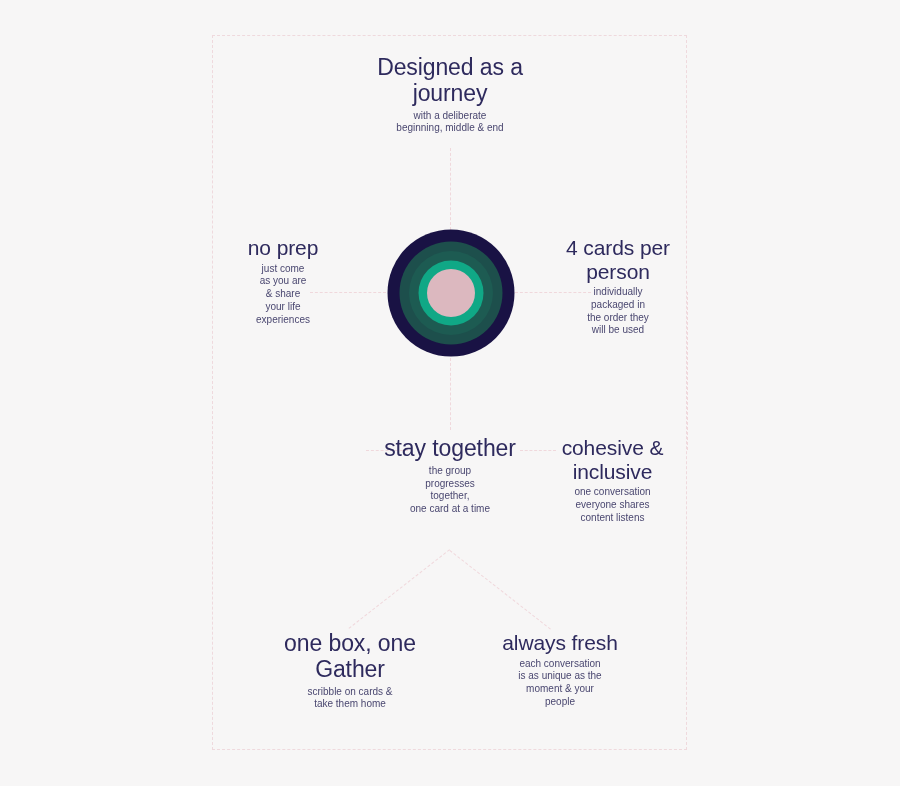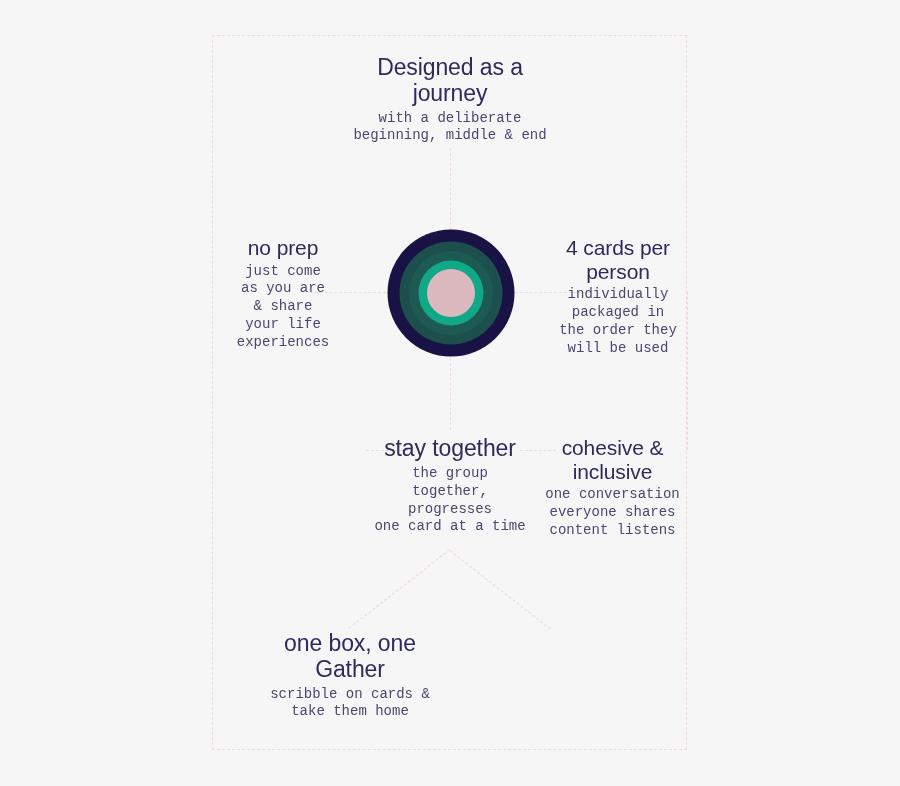--- a/index.html
+++ b/index.html
@@ -60,26 +60,25 @@
     font-weight: 400;
     color: #2e2a5d;
     letter-spacing: -0.1px;
     margin: 0 0 3px 0;
     line-height: 1.12;
   }
   .node .head.big {
     font-size: 23px;
   }
   .node .sub {
-    font-size: 14px;
+    font-size: 10px;
     font-weight: 400;
     color: #4a4770;
     line-height: 1.28;
     margin: 0;
-    font-family: Liberation Mono, monospace;
   }
   .node .sub span {
     display: block;
   }
 
   
   #node-journey    { left: 340px; top: 55px;  width: 220px; }
   #node-noprep     { left: 208px; top: 236px; width: 150px; }
   #node-cards      { left: 548px; top: 236px; width: 140px; }
   #node-openup     { left: 212px; top: 436px; width: 152px; }
@@ -161,22 +160,22 @@
       <span>the order they</span>
       <span>will be used</span>
     </p>
   </div>
 
 
   <div class="node" id="node-stay">
     <p class="head big" style="color: rgb(46, 42, 93);">stay together</p>
     <p class="sub" style="color: rgb(74, 71, 112);">
       <span>the group</span>
+      <span>progresses</span>
       <span>together,</span>
-      <span>progresses</span>
       <span>one card at a time</span>
     </p>
   </div>
 
   <div class="node" id="node-cohesive">
     <p class="head" style="color: rgb(46, 42, 93);">cohesive &amp; inclusive</p>
     <p class="sub" style="color: rgb(74, 71, 112);">
       <span>one conversation</span>
       <span>everyone shares</span>
       <span>content listens</span>
@@ -184,14 +183,23 @@
   </div>
 
   <div class="node" id="node-onebox">
     <p class="head big" style="color: rgb(46, 42, 93);">one box, one Gather</p>
     <p class="sub" style="color: rgb(74, 71, 112);">
       <span>scribble on cards &amp;</span>
       <span>take them home</span>
     </p>
   </div>
 
+  <div class="node" id="node-fresh">
+    <p class="head" style="color: rgb(46, 42, 93);">always fresh</p>
+    <p class="sub" style="color: rgb(74, 71, 112);">
+      <span>each conversation</span>
+      <span>is as unique as the</span>
+      <span>moment &amp; your</span>
+      <span>people</span>
+    </p>
+  </div>
 
 </div>
 
 </body></html>

